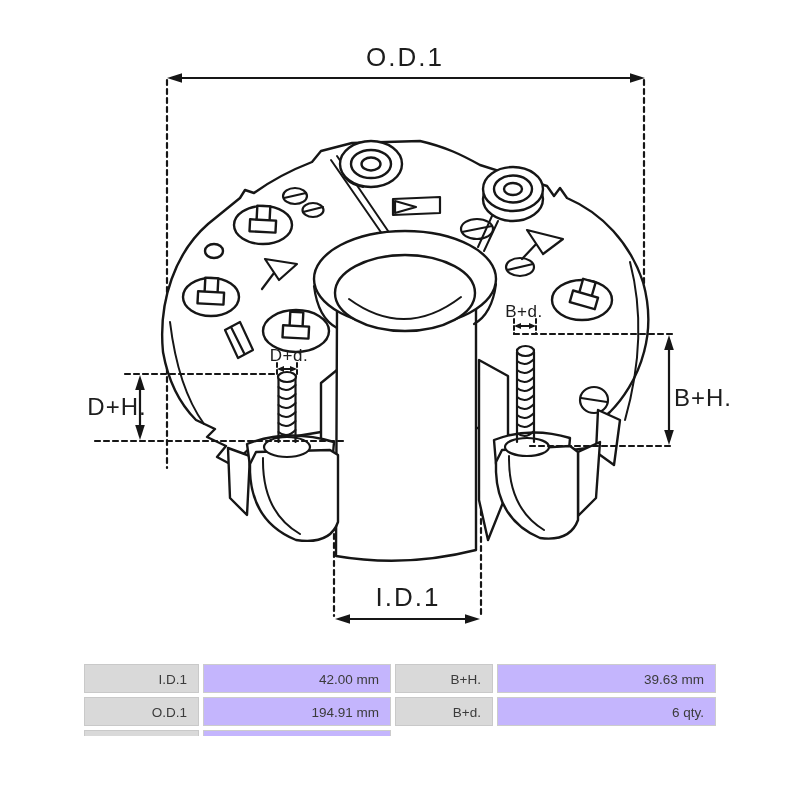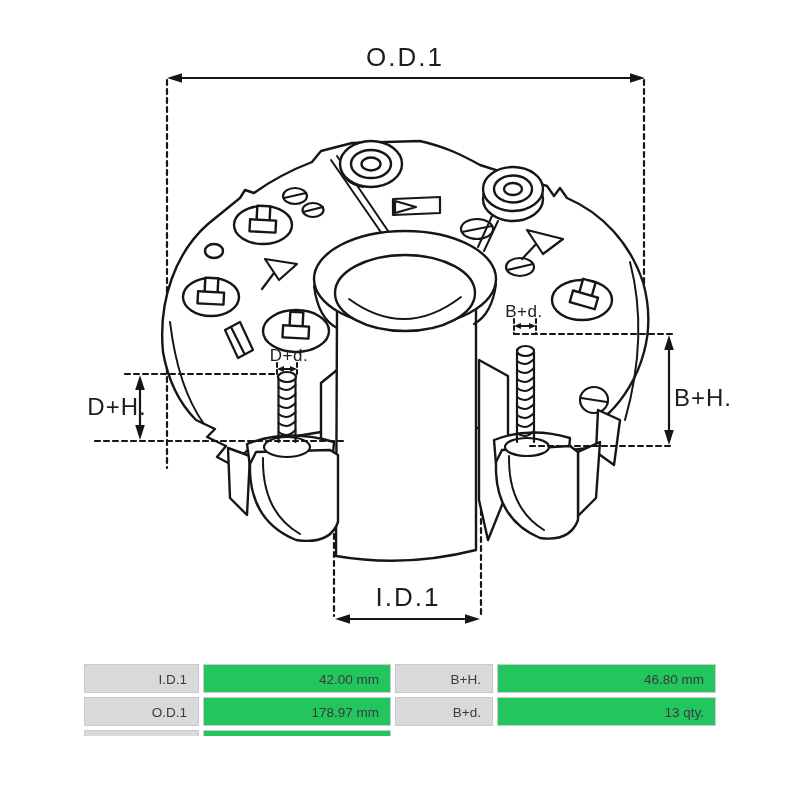--- a/index.html
+++ b/index.html
@@ -8,21 +8,21 @@
   #drawing{position:absolute;left:0;top:0;}
   .dim-label{font-family:"Liberation Sans",sans-serif;fill:#1d1d1d;}
   .dim-big{font-size:26px;letter-spacing:2px;}
   .dim-med{font-size:24px;letter-spacing:1px;}
   .dim-small{font-size:17px;letter-spacing:0.5px;}
   
   #spec-table{position:absolute;left:84px;top:664px;width:632px;
       display:grid;grid-template-columns:115px 188px 98px 219px;
       column-gap:4px;row-gap:4px;font-size:13.5px;color:var(--tbl-text,#3b3b3b);}
   .cell{height:29px;line-height:29px;text-align:right;padding-right:11px;box-sizing:border-box;
-        border:1px solid var(--tbl-border,#cccccc);background:#22c55e;overflow:hidden;}
+        border:1px solid var(--tbl-border,#cccccc);background:#c4b5fd;overflow:hidden;}
   .cell.lab{background:var(--tbl-label-bg,#d9d9d9);border-color:#c9c9c9;}
 </style>
 </head>
 <body>
 
 <div id="stage">
 
   <svg id="drawing" width="800" height="660" viewBox="0 0 800 660" fill="none" stroke="#161616" stroke-width="2.4" stroke-linejoin="round" stroke-linecap="round">
 
     <g stroke-width="2.2" stroke-dasharray="5 4">
@@ -238,23 +238,23 @@
       <line x1="517" y1="326" x2="533" y2="326" stroke-width="2"></line>
       <polygon points="514,326 521,323 521,329" fill="#161616" stroke="none"></polygon>
       <polygon points="536,326 529,323 529,329" fill="#161616" stroke="none"></polygon>
     </g>
   </svg>
 
   <div id="spec-table">
     <div class="cell lab">I.D.1</div>
     <div class="cell">42.00 mm</div>
     <div class="cell lab">B+H.</div>
-    <div class="cell">46.80 mm</div>
+    <div class="cell">39.63 mm</div>
 
     <div class="cell lab">O.D.1</div>
-    <div class="cell">178.97 mm</div>
+    <div class="cell">194.91 mm</div>
     <div class="cell lab">B+d.</div>
 
-    <div class="cell">13 qty.</div>
+    <div class="cell">6 qty.</div>
     <div class="cell lab"></div>
     <div class="cell"></div>
   </div>
 </div>
 
 </body></html>

